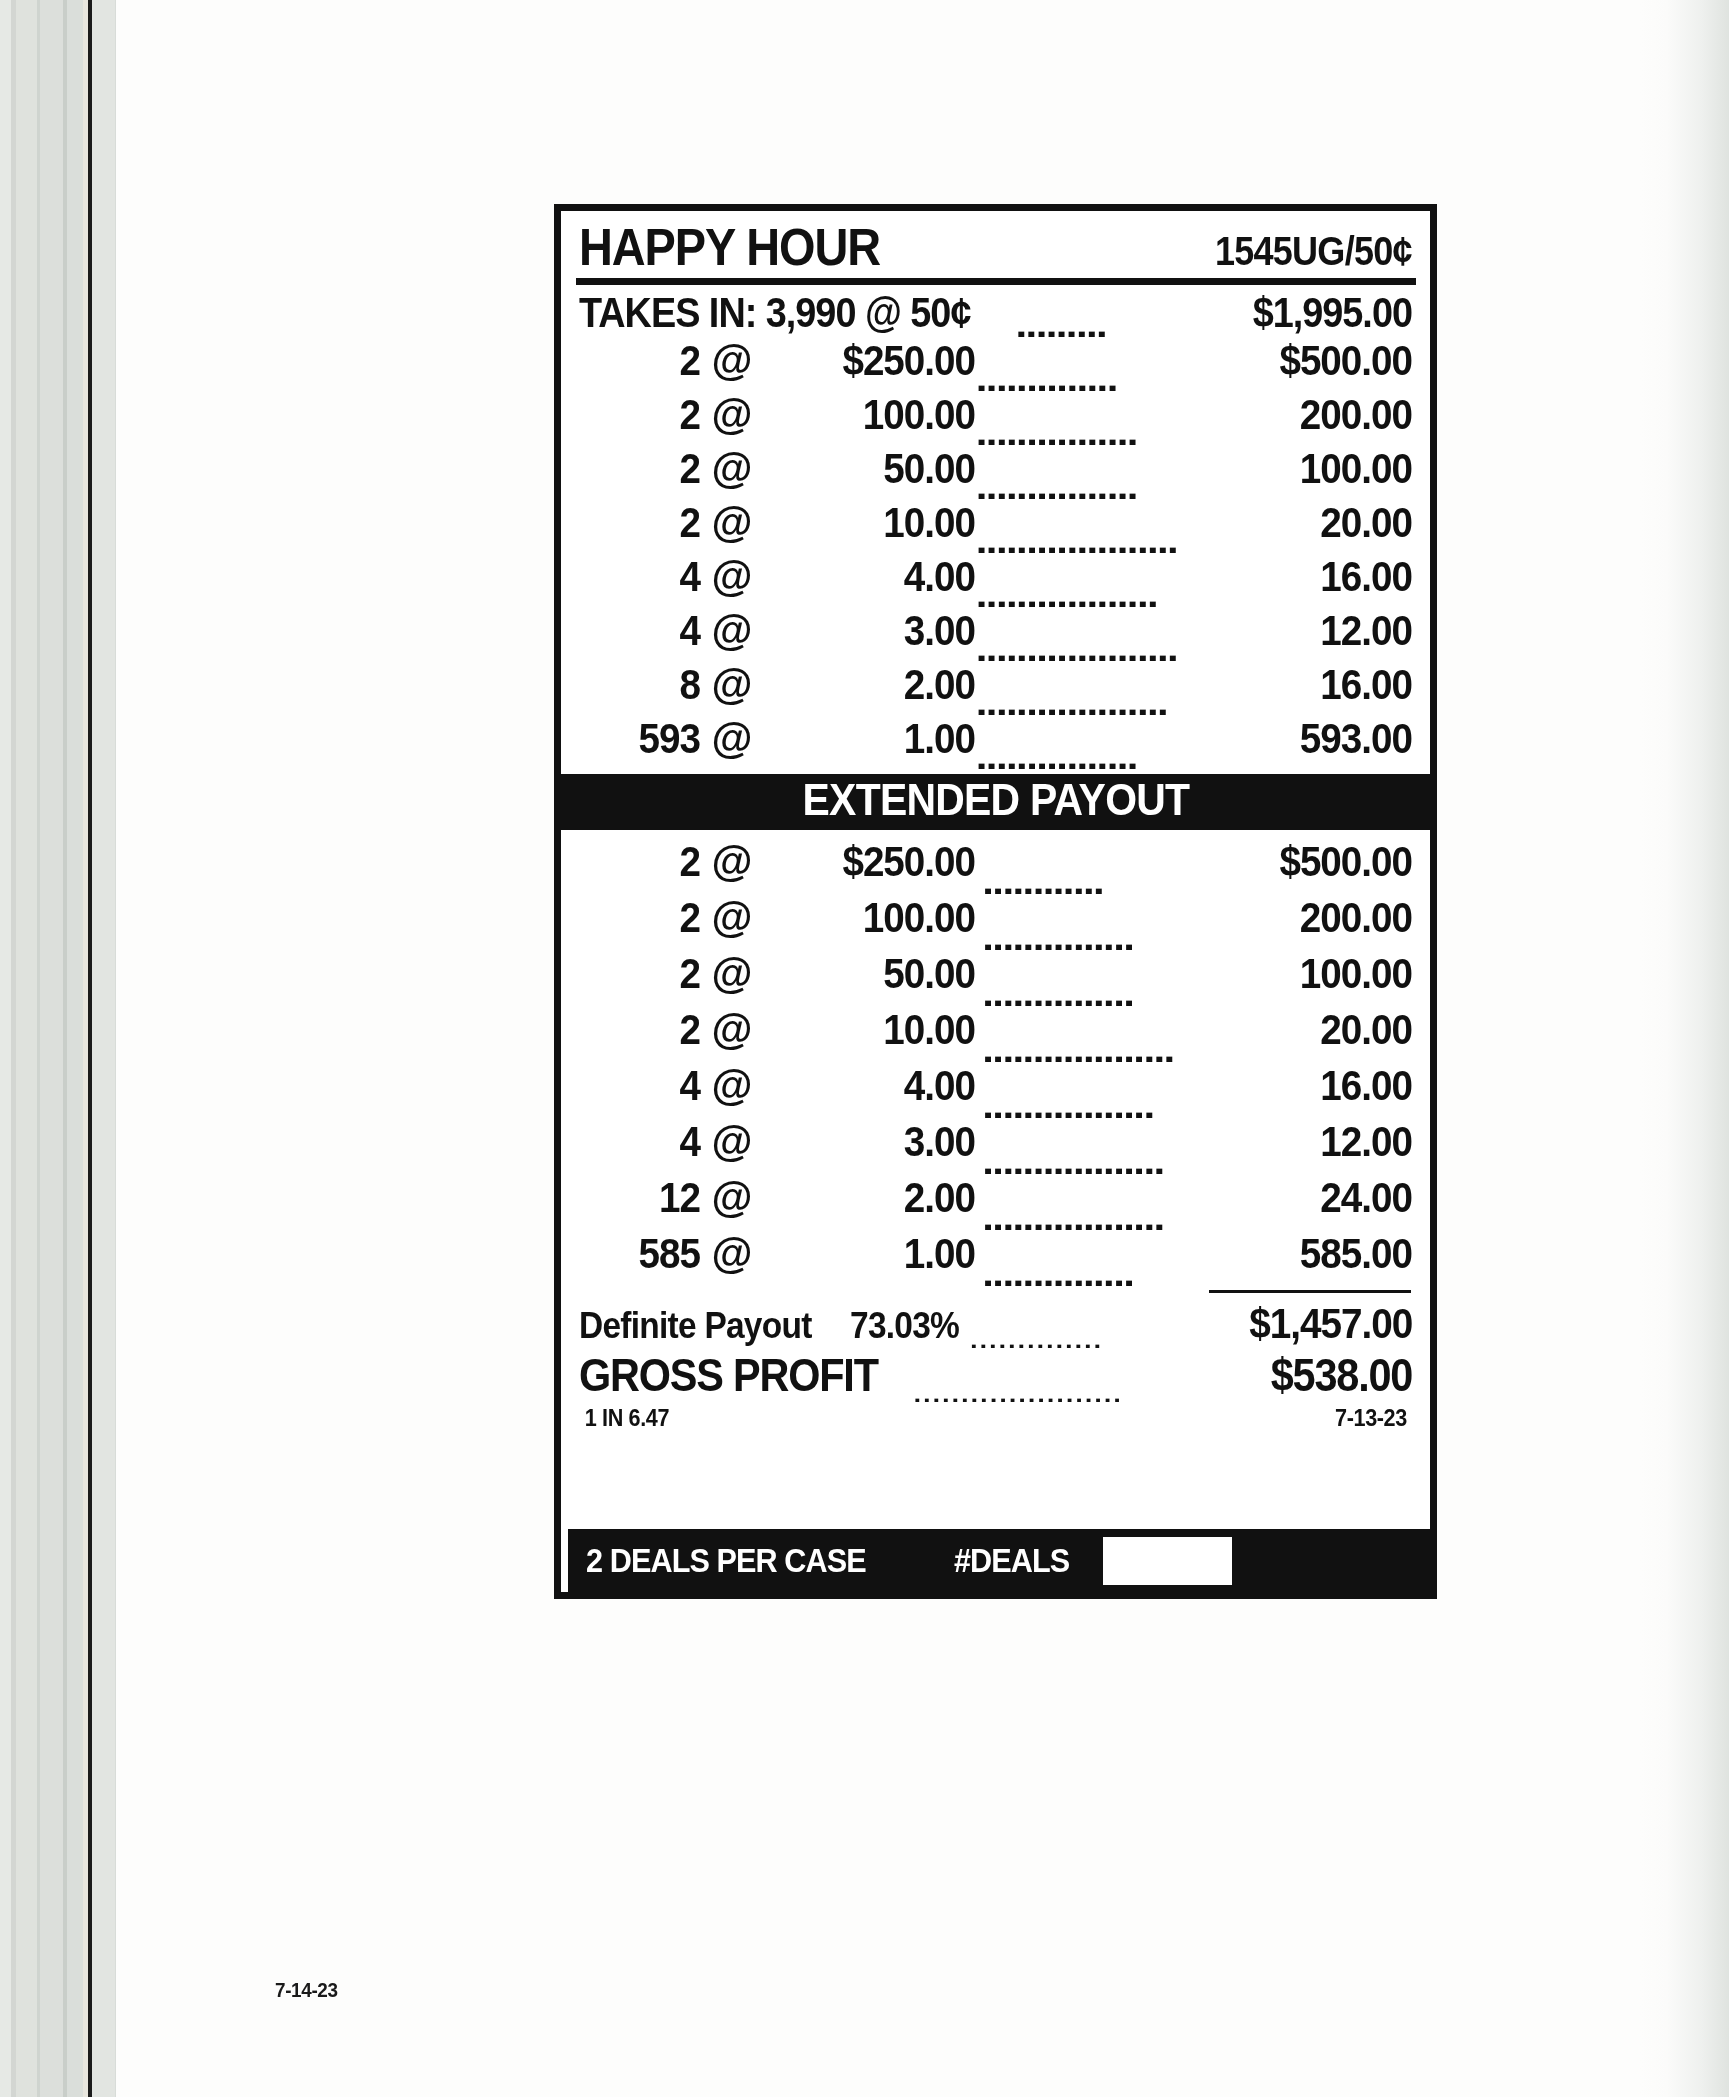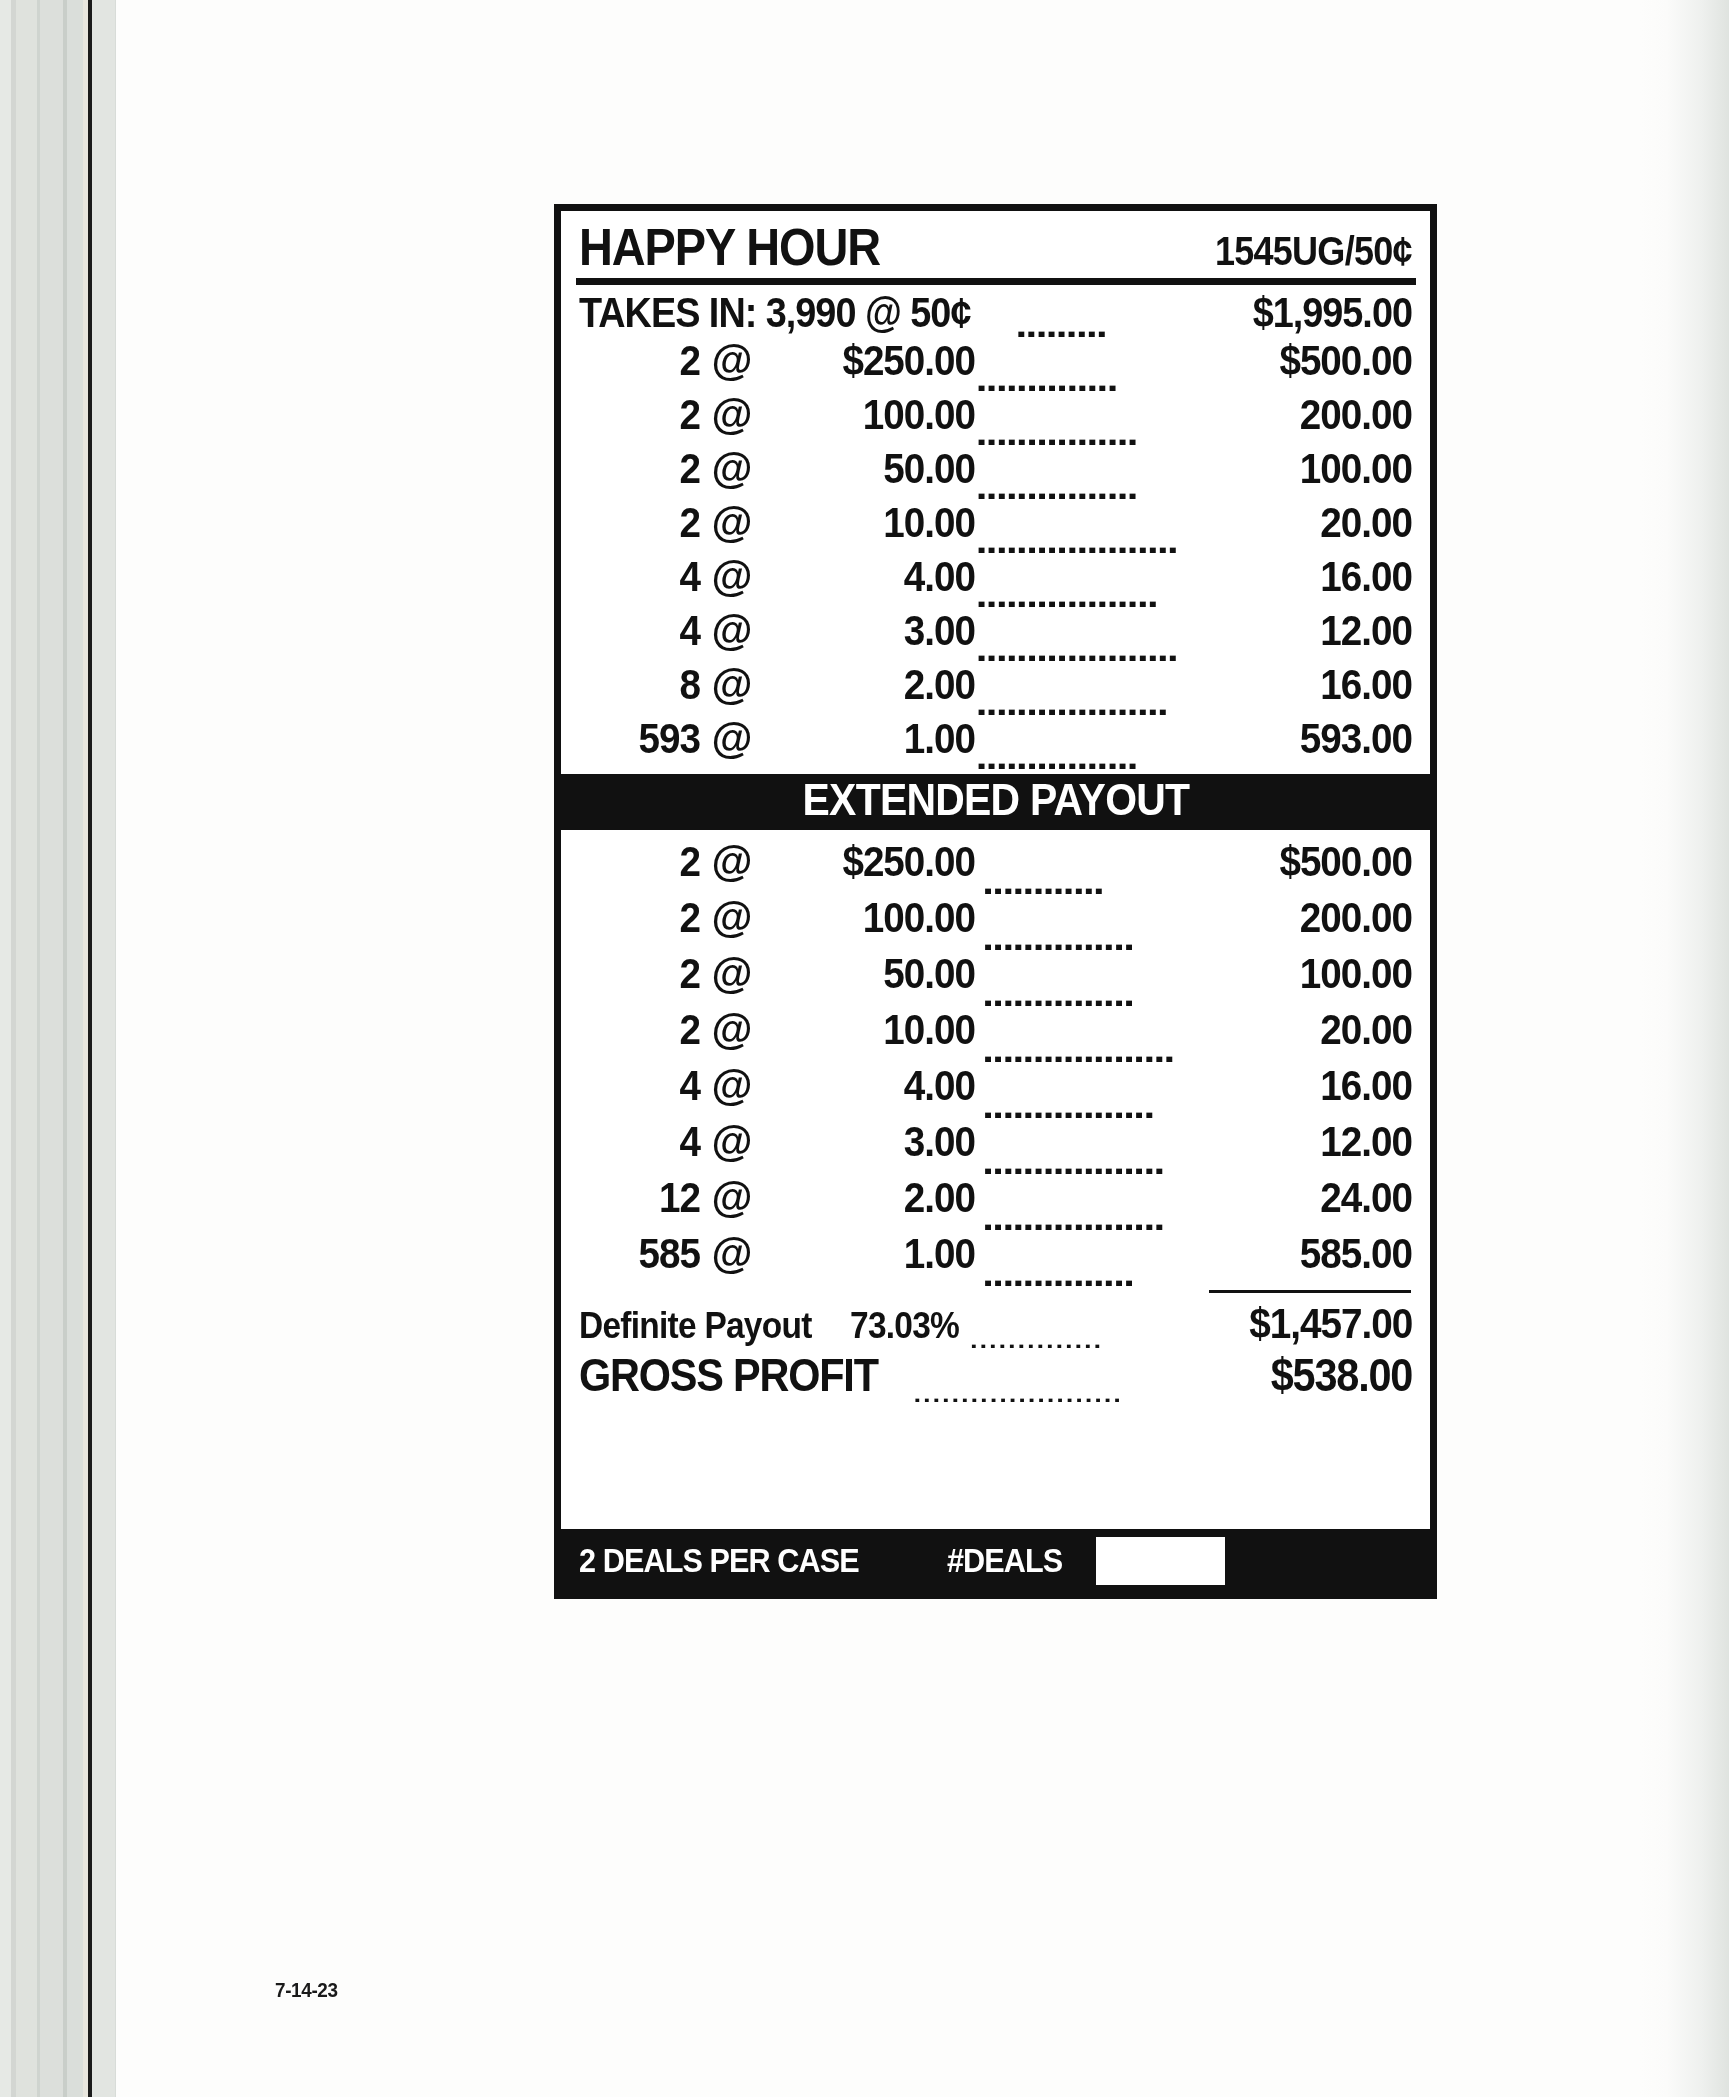--- a/index.html
+++ b/index.html
@@ -233,21 +233,21 @@
     padding: 1.6px 18.6px 0 18.6px;
     font-size: 24px;
     font-weight: bold;
     letter-spacing: -0.4px;
   }
   .oddsrow span { transform: scaleX(0.9); display: inline-block; }
 
   
   .footer-bar {
     position: absolute;
-    left: 0;
+    left: 7px;
     bottom: 0;
     width: 100%;
     height: 63px;
     background: #111111;
     color: #ffffff;
     display: flex;
     align-items: center;
     box-sizing: border-box;
   }
   .deals-per-case {
@@ -453,20 +453,24 @@
       <span class="lead">..............</span>
       <span class="def-amt">$1,457.00</span>
     </div>
 
     <div class="sumrow">
       <span class="gp-label">GROSS PROFIT</span>
       <span class="lead">......................</span>
       <span class="gp-amt">$538.00</span>
     </div>
 
+    <div class="oddsrow">
+      <span>1 IN 6.47</span>
+      <span>7-13-23</span>
+    </div>
 
     <div class="footer-bar">
       <span class="deals-per-case">2 DEALS PER CASE</span>
       <span class="deals-label">#DEALS</span>
       <span class="deals-box"></span>
     </div>
 
   </div>
 </div>
 

